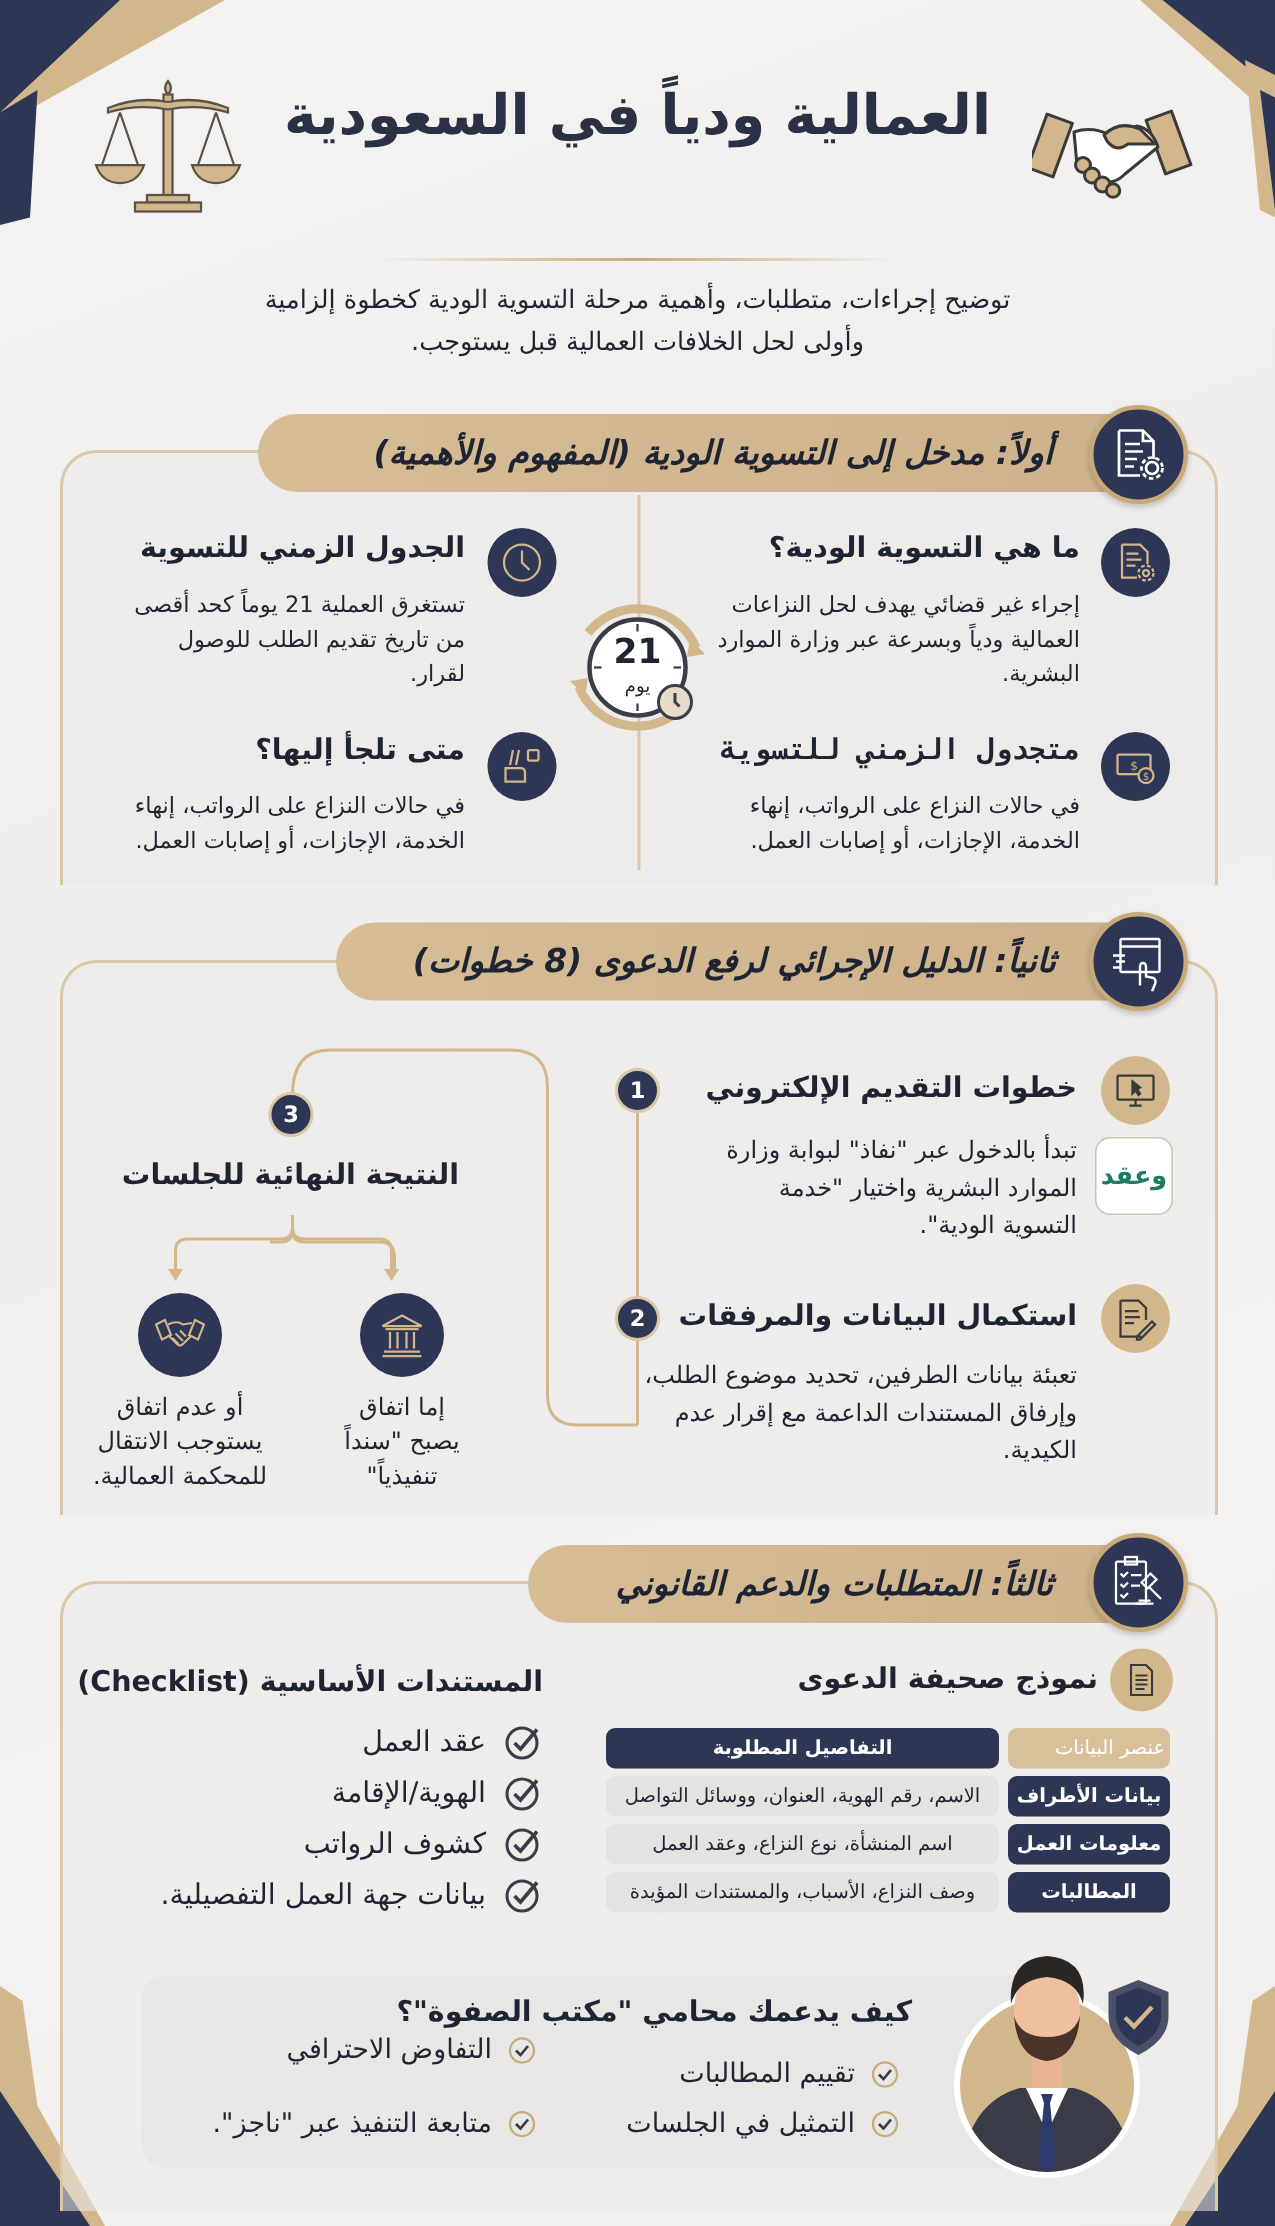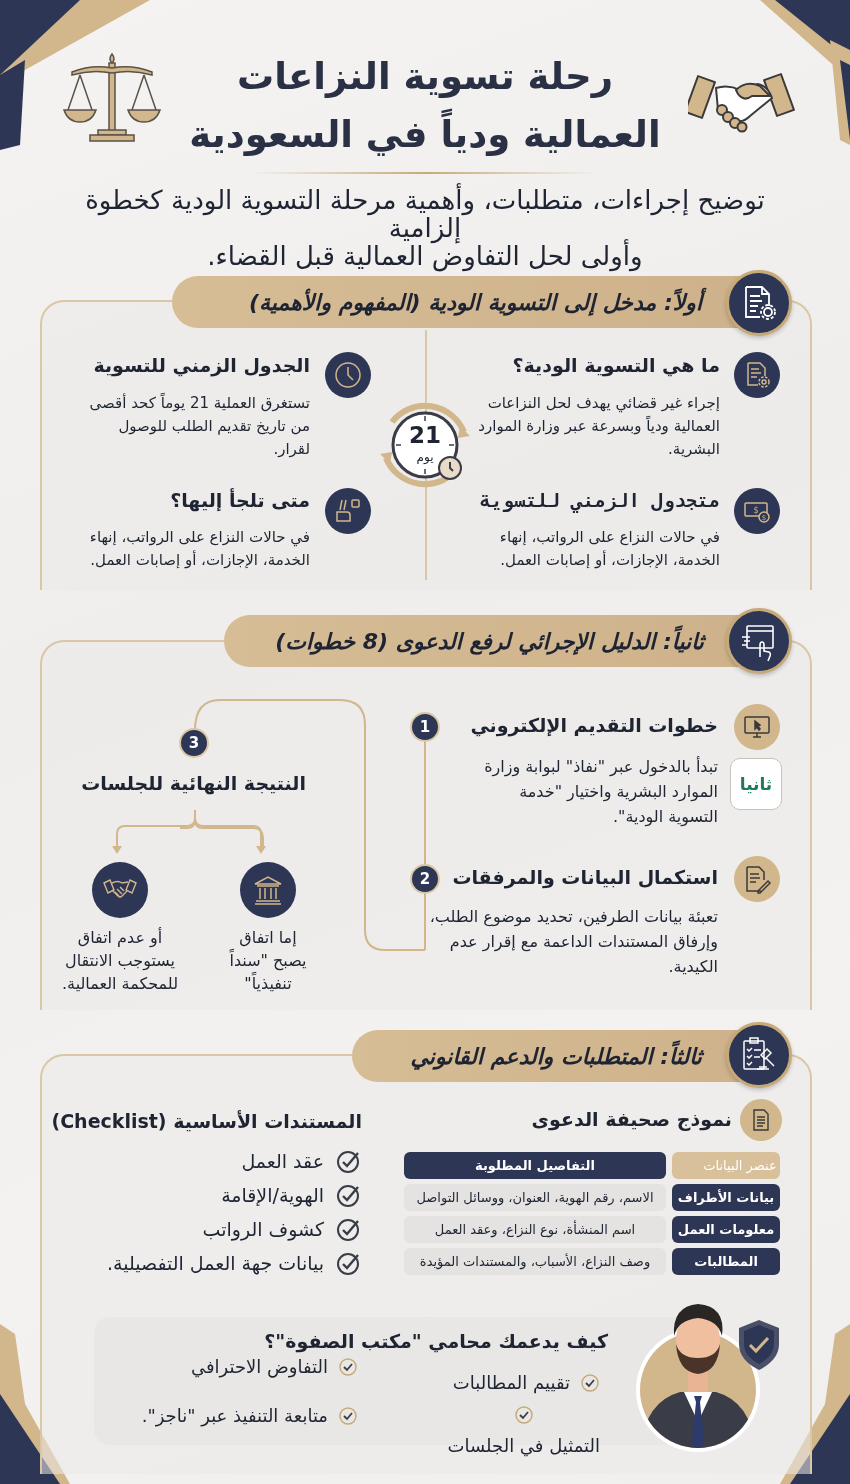--- a/index.html
+++ b/index.html
@@ -20,21 +20,21 @@
     position: absolute; top: 48px; left: 170px; width: 510px;
     text-align: center; font-weight: bold; font-size: 37px; line-height: 58px;
     color: #2b3145;
   }
   .title-divider {
     position: absolute; top: 172px; left: 250px; width: 350px; height: 2px;
     background: linear-gradient(90deg, rgba(200,170,120,0) 0%, #c8aa78 50%, rgba(200,170,120,0) 100%);
   }
   .subtitle {
     position: absolute; top: 186px; left: 80px; width: 690px;
-    text-align: center; font-size: 26px; line-height: 28px; color: #1f2433;
+    text-align: center; font-size: 17px; line-height: 28px; color: #1f2433;
   }
 
   
   .section-frame {
     position: absolute; border: 2px solid #d9c7a6; border-radius: 24px;
     background: rgba(235,234,232,0.55);
   }
   .section-pill {
     position: absolute; height: 52px; border-radius: 26px;
     background: linear-gradient(90deg, #d6bd95 0%, #cdb18a 100%);
@@ -131,27 +131,26 @@
     <path d="M28,20 q12,-4 24,2 l18,-6 q10,2 14,14 l-22,18 q-8,8 -16,4 l-16,-10z" fill="#fff"></path>
     <path d="M48,22 q10,-10 24,-4 l10,10 l-18,0 q-8,6 -14,-2z" fill="#d2b68c"></path>
     <circle cx="34" cy="42" r="5" fill="#d2b68c"></circle>
     <circle cx="40" cy="49" r="5" fill="#d2b68c"></circle>
     <circle cx="47" cy="55" r="5" fill="#d2b68c"></circle>
     <circle cx="54" cy="59" r="4.5" fill="#d2b68c"></circle>
   </g>
 </svg>
 
 <div class="title">
-  <div>رحلة تسوية النزاعات</div>
   <div>العمالية ودياً في السعودية</div>
 </div>
 <div class="title-divider"></div>
 <div class="subtitle">
   <div>توضيح إجراءات، متطلبات، وأهمية مرحلة التسوية الودية كخطوة إلزامية</div>
-  <div>وأولى لحل التفاوض العمالية قبل القضاء.</div>
+  <div>وأولى لحل الخلافات العمالية قبل يستوجب.</div>
 </div>
 
 <div class="section-frame" style="left:40px;top:300px;width:772px;height:290px;border-bottom:none;border-radius:24px 24px 0 0;"></div>
 <div class="section-pill" style="left:172px;top:276px;width:600px;">
   <span>أولاً: مدخل إلى التسوية الودية (المفهوم والأهمية)</span>
 </div>
 <div class="section-badge" style="left:726px;top:270px;">
   <svg width="38" height="38" viewBox="0 0 38 38">
       <g fill="none" stroke="#fff" stroke-width="1.8">
         <path d="M6,3 h16 l7,7 v12"></path>
@@ -271,21 +270,21 @@
   <svg width="30" height="30" viewBox="0 0 30 30">
       <g fill="none" stroke="#3a3a3a" stroke-width="1.5">
         <rect x="3" y="5" width="24" height="16" rx="1"></rect>
         <path d="M11,25 h8 M15,21 v4"></path>
         <path d="M13,9 l5,4 l-2,1 l2,3 l-1,1 l-2,-3 l-2,2z" fill="#3a3a3a"></path>
       </g>
     </svg>
 </div>
 <div class="num-badge" style="left:410px;top:712px;">1</div>
 <div class="card-title" style="right:132px;top:714px;">خطوات التقديم الإلكتروني</div>
-<div class="nafath" style="left:730px;top:758px;">ثانيا</div>
+<div class="nafath" style="left:730px;top:758px;">وعقد</div>
 <div class="card-text" style="right:132px;top:754px;width:240px;font-size:16px;line-height:25px;">تبدأ بالدخول عبر "نفاذ" لبوابة وزارة الموارد البشرية واختيار "خدمة التسوية الودية".</div>
 
 <div class="icon-circle gold" style="left:734px;top:856px;">
   <svg width="30" height="30" viewBox="0 0 30 30">
       <g fill="none" stroke="#3a3a3a" stroke-width="1.5">
         <path d="M5,3 h12 l5,5 v8 M5,3 v24 h14"></path>
         <path d="M8,10 h9 M8,14 h10 M8,18 h6"></path>
         <path d="M16,27 l10,-10 l2,2 l-10,10 h-2z"></path>
       </g>
     </svg>
@@ -398,21 +397,21 @@
     </svg>
   <span>تقييم المطالبات</span>
 </div>
 <div class="sup-row" style="right:492px;top:1356px;">
   <svg width="20" height="20" viewBox="0 0 20 20">
       <circle cx="10" cy="10" r="8" fill="none" stroke="#c8aa78" stroke-width="1.5"></circle>
       <path d="M6,10 l3,3 l5,-6" fill="none" stroke="#3a3d48" stroke-width="1.8"></path>
     </svg>
   <span>التفاوض الاحترافي</span>
 </div>
-<div class="sup-row" style="right:250px;top:1405px;flex-direction:column;">
+<div class="sup-row" style="right:250px;top:1405px;">
   <svg width="20" height="20" viewBox="0 0 20 20">
       <circle cx="10" cy="10" r="8" fill="none" stroke="#c8aa78" stroke-width="1.5"></circle>
       <path d="M6,10 l3,3 l5,-6" fill="none" stroke="#3a3d48" stroke-width="1.8"></path>
     </svg>
   <span>التمثيل في الجلسات</span>
 </div>
 <div class="sup-row" style="right:492px;top:1405px;">
   <svg width="20" height="20" viewBox="0 0 20 20">
       <circle cx="10" cy="10" r="8" fill="none" stroke="#c8aa78" stroke-width="1.5"></circle>
       <path d="M6,10 l3,3 l5,-6" fill="none" stroke="#3a3d48" stroke-width="1.8"></path>

